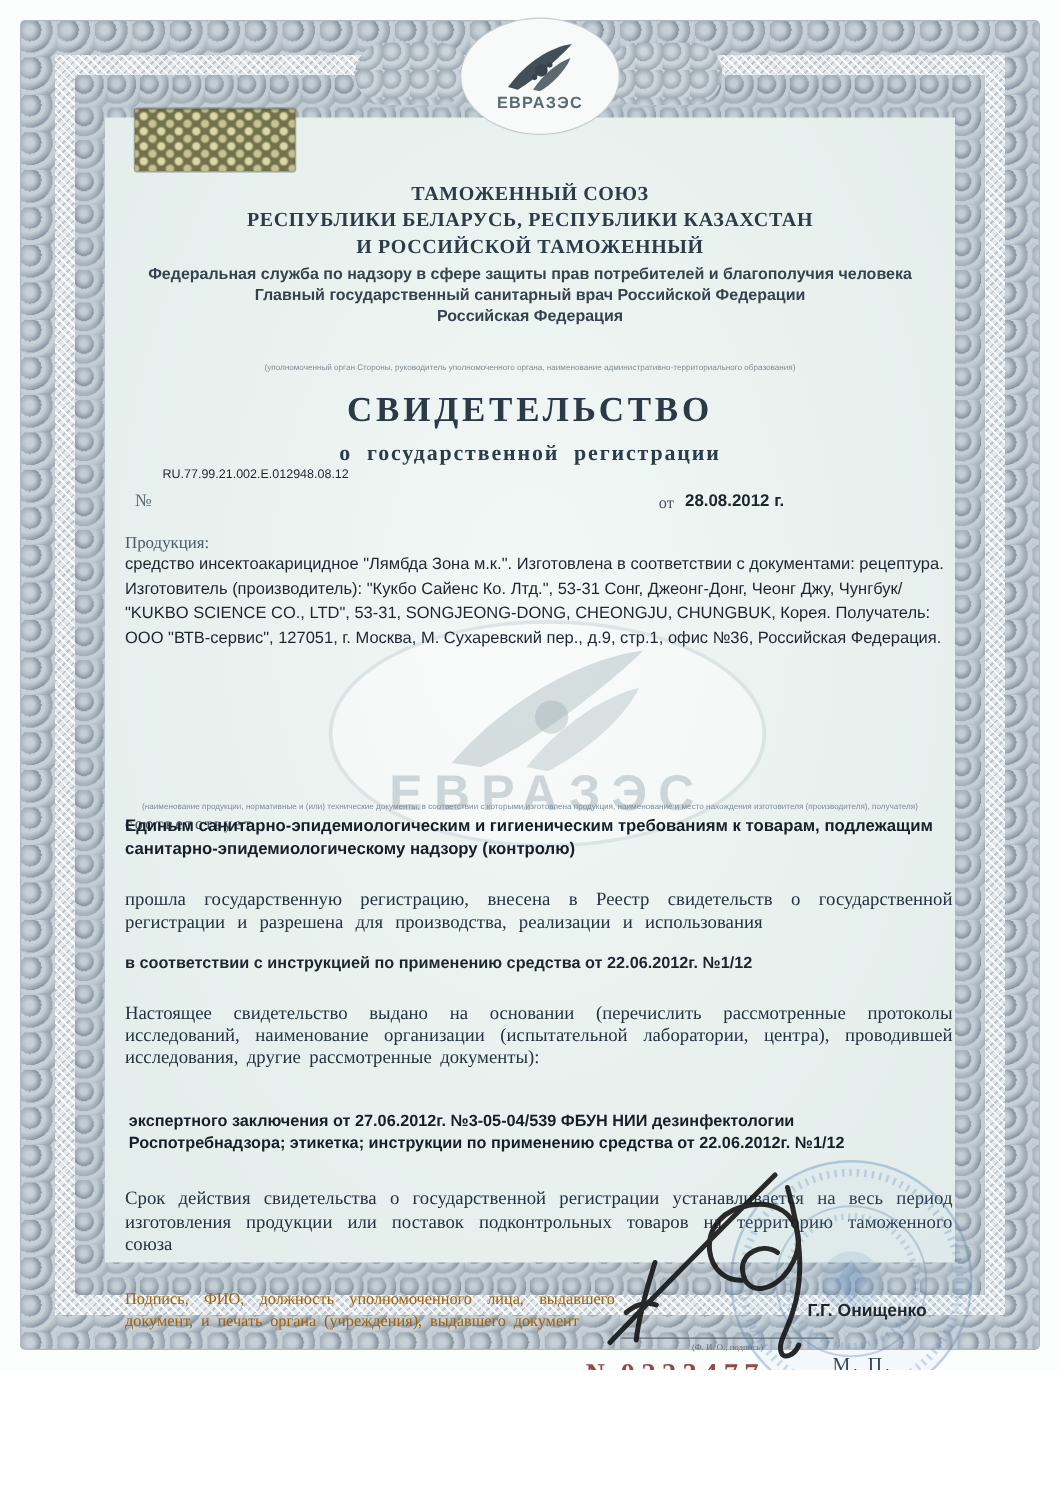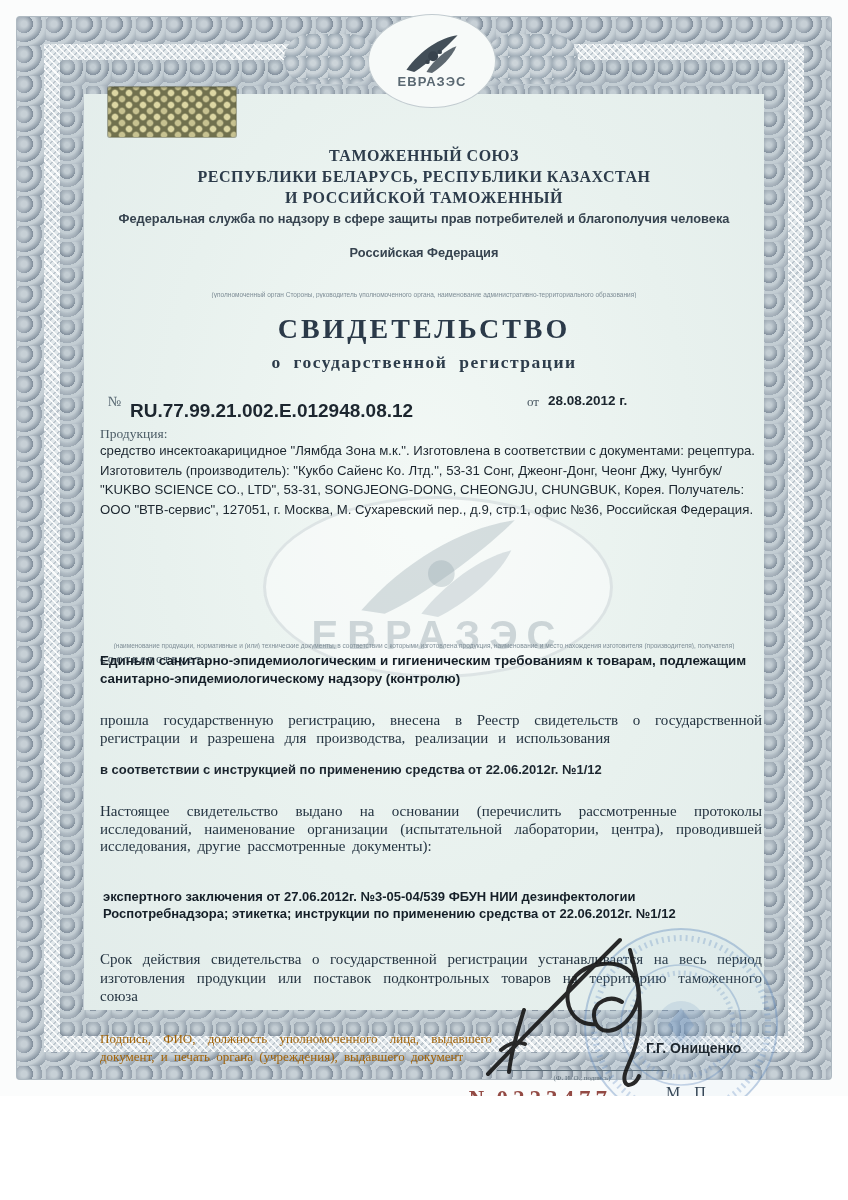--- a/index.html
+++ b/index.html
@@ -107,29 +107,30 @@
       <circle cx="52" cy="34" r="8" fill="rgba(150,166,174,.35)"></circle>
     </svg>
     <span class="label">ЕВРАЗЭС</span>
   </div>
 
   <div class="txt center serifhead" style="top:147px;font-size:16px;letter-spacing:.5px;">ТАМОЖЕННЫЙ СОЮЗ</div>
   <div class="txt center serifhead" style="top:168px;font-size:16px;letter-spacing:.5px;">РЕСПУБЛИКИ БЕЛАРУСЬ, РЕСПУБЛИКИ КАЗАХСТАН</div>
   <div class="txt center serifhead" style="top:189px;font-size:16px;letter-spacing:.5px;">И РОССИЙСКОЙ ТАМОЖЕННЫЙ</div>
 
   <div class="txt center sanshead" style="top:211px;font-size:12.8px;">Федеральная служба по надзору в сфере защиты прав потребителей и благополучия человека</div>
+  <div class="txt center sanshead" style="top:228px;font-size:12.8px;">Главный государственный санитарный врач Российской Федерации</div>
   <div class="txt center sanshead" style="top:245px;font-size:12.8px;">Российская Федерация</div>
 
   <div class="txt center fineprint" style="top:291px;">(уполномоченный орган Стороны, руководитель уполномоченного органа, наименование административно-территориального образования)</div>
 
   <div class="txt center serifhead" style="top:313px;font-size:28px;letter-spacing:3px;color:#2b3a49;">СВИДЕТЕЛЬСТВО</div>
   <div class="txt center serifhead" style="top:352px;font-size:17.5px;letter-spacing:1.5px;word-spacing:6px;">о государственной регистрации</div>
 
   <div class="txt" style="left:108px;top:394px;font-size:14px;color:#5a6a74;">№</div>
-  <div class="txt para-sans" style="left:130px;top:400px;font-size:19px;font-weight:bold;">RU.77.99.21.002.Е.012948.08.12</div>
+  <div class="txt para-sans" style="left:130px;top:374px;font-size:10px;font-weight:normal;">RU.77.99.21.002.Е.012948.08.12</div>
   <div class="txt" style="left:527px;top:394px;font-size:13px;color:#46555f;">от</div>
   <div class="txt para-sans" style="left:548px;top:393px;font-size:13.5px;font-weight:bold;">28.08.2012 г.</div>
 
   <div class="txt" style="left:100px;top:426px;font-size:13.5px;color:#4c5c66;">Продукция:</div>
   <div class="txt para-sans" style="left:100px;top:441px;width:668px;font-size:13.2px;line-height:19.5px;">средство инсектоакарицидное "Лямбда Зона м.к.". Изготовлена в соответствии с документами: рецептура. Изготовитель (производитель): "Кукбо Сайенс Ко. Лтд.", 53-31 Сонг, Джеонг-Донг, Чеонг Джу, Чунгбук/ "KUKBO SCIENCE CO., LTD", 53-31, SONGJEONG-DONG, CHEONGJU, CHUNGBUK, Корея. Получатель: ООО "ВТВ-сервис", 127051, г. Москва, М. Сухаревский пер., д.9, стр.1, офис №36, Российская Федерация.</div>
   <div class="txt center fineprint" style="top:642px;">(наименование продукции, нормативные и (или) технические документы, в соответствии с которыми изготовлена продукция, наименование и место нахождения изготовителя (производителя), получателя)</div>
 
   <div class="txt" style="left:100px;top:651px;font-size:13px;letter-spacing:2px;color:#3f4f5b;">соответствует</div>
   <div class="txt para-sans" style="left:100px;top:652px;width:664px;font-size:13.4px;line-height:18px;font-weight:bold;color:#151f28;">Единым санитарно-эпидемиологическим и гигиеническим требованиям к товарам, подлежащим санитарно-эпидемиологическому надзору (контролю)</div>
 

